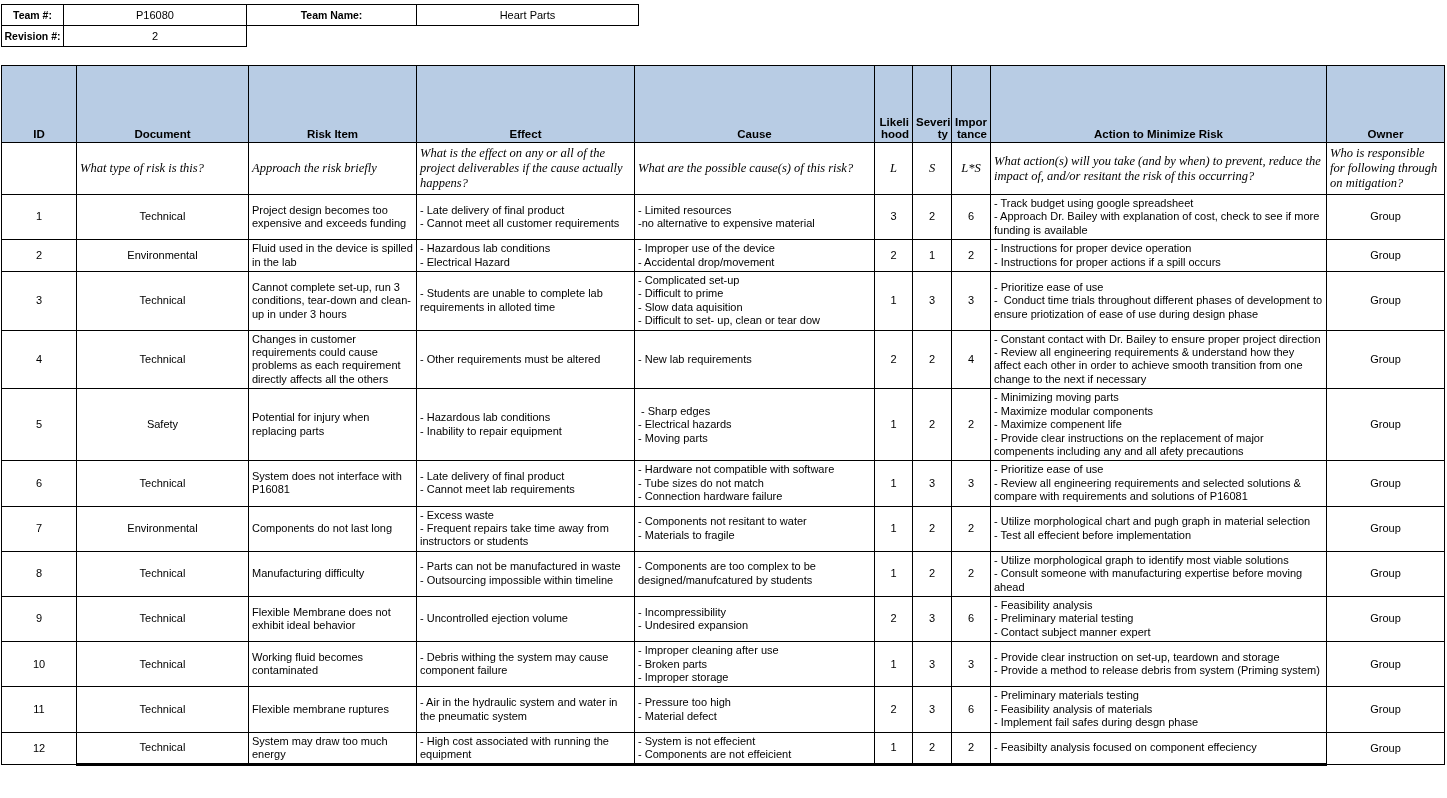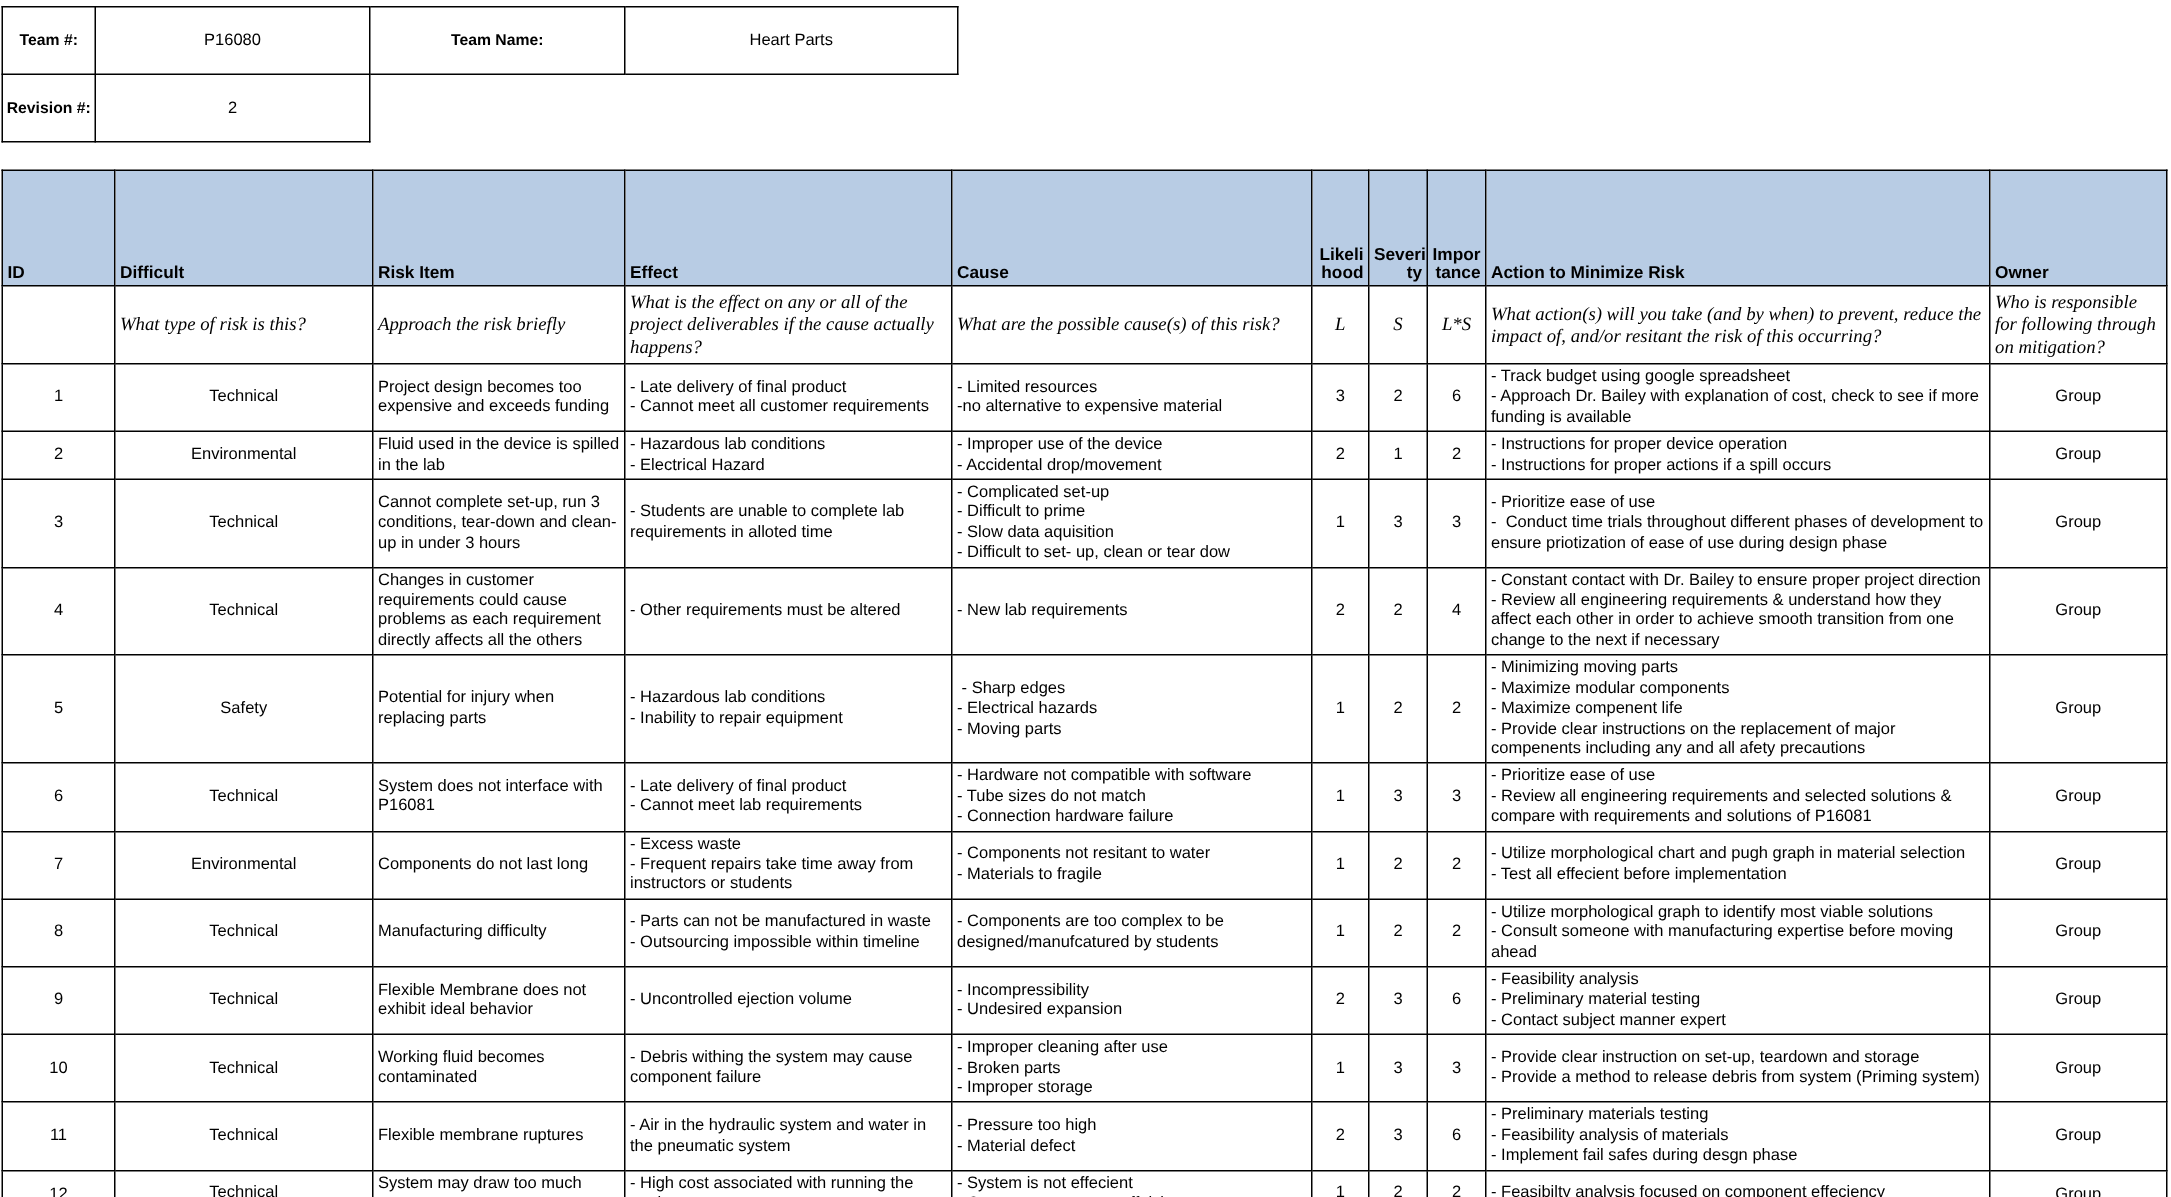--- a/index.html
+++ b/index.html
@@ -5,29 +5,29 @@
   * { margin:0; padding:0; box-sizing:border-box; }
   html,body { background:#ffffff; }
   body {
     width:1447px; height:798px; overflow:hidden;
     font-family:"Liberation Sans", sans-serif; font-size:11px; color:#000;
   }
   
   table.info { border-collapse:collapse; table-layout:fixed; margin:4px 0 0 1px; }
   table.info td {
     border:1px solid #000; height:17px; vertical-align:middle;
-    text-align:center; padding:16px 2px; white-space:nowrap; overflow:hidden;
+    text-align:center; padding:4px 2px; white-space:nowrap; overflow:hidden;
   }
   table.info td.lbl { font-weight:bold; font-size:10.5px; }
 
   
   table.main { border-collapse:collapse; table-layout:fixed; width:1443px; margin:18px 0 0 1px; }
   table.main th, table.main td { border:1px solid #000; padding:2px 3px; white-space:pre-wrap; overflow:hidden; }
   table.main thead th {
-    background:#b8cce4; height:77px; vertical-align:bottom; text-align:left;
+    background:#b8cce4; height:77px; vertical-align:bottom; text-align:center;
     font-weight:bold; font-size:11.5px;
   }
   table.main thead th.center { text-align:right; }
   table.main tr.desc td {
     height:52px; vertical-align:middle;
     font-family:"Liberation Serif", serif; font-style:italic; font-size:12.5px;
     text-align:left;
   }
   table.main tr.desc td.center { text-align:center; }
   table.main tbody td { vertical-align:middle; font-size:11px; line-height:1.22; }
@@ -68,21 +68,21 @@
     <col style="width:240px">
       <col style="width:38px">
       <col style="width:39px">
       <col style="width:39px">
     <col style="width:336px">
       <col style="width:118px">
   </colgroup>
   <thead>
     <tr>
       <th>ID</th>
-      <th>Difficult</th>
+      <th>Document</th>
       <th>Risk Item</th>
       <th>Effect</th>
       <th>Cause</th>
       <th class="center">Likeli
 hood</th>
       <th class="center">Severi
 ty</th>
       <th class="center">Impor
 tance</th>
       <th>Action to Minimize Risk</th>

